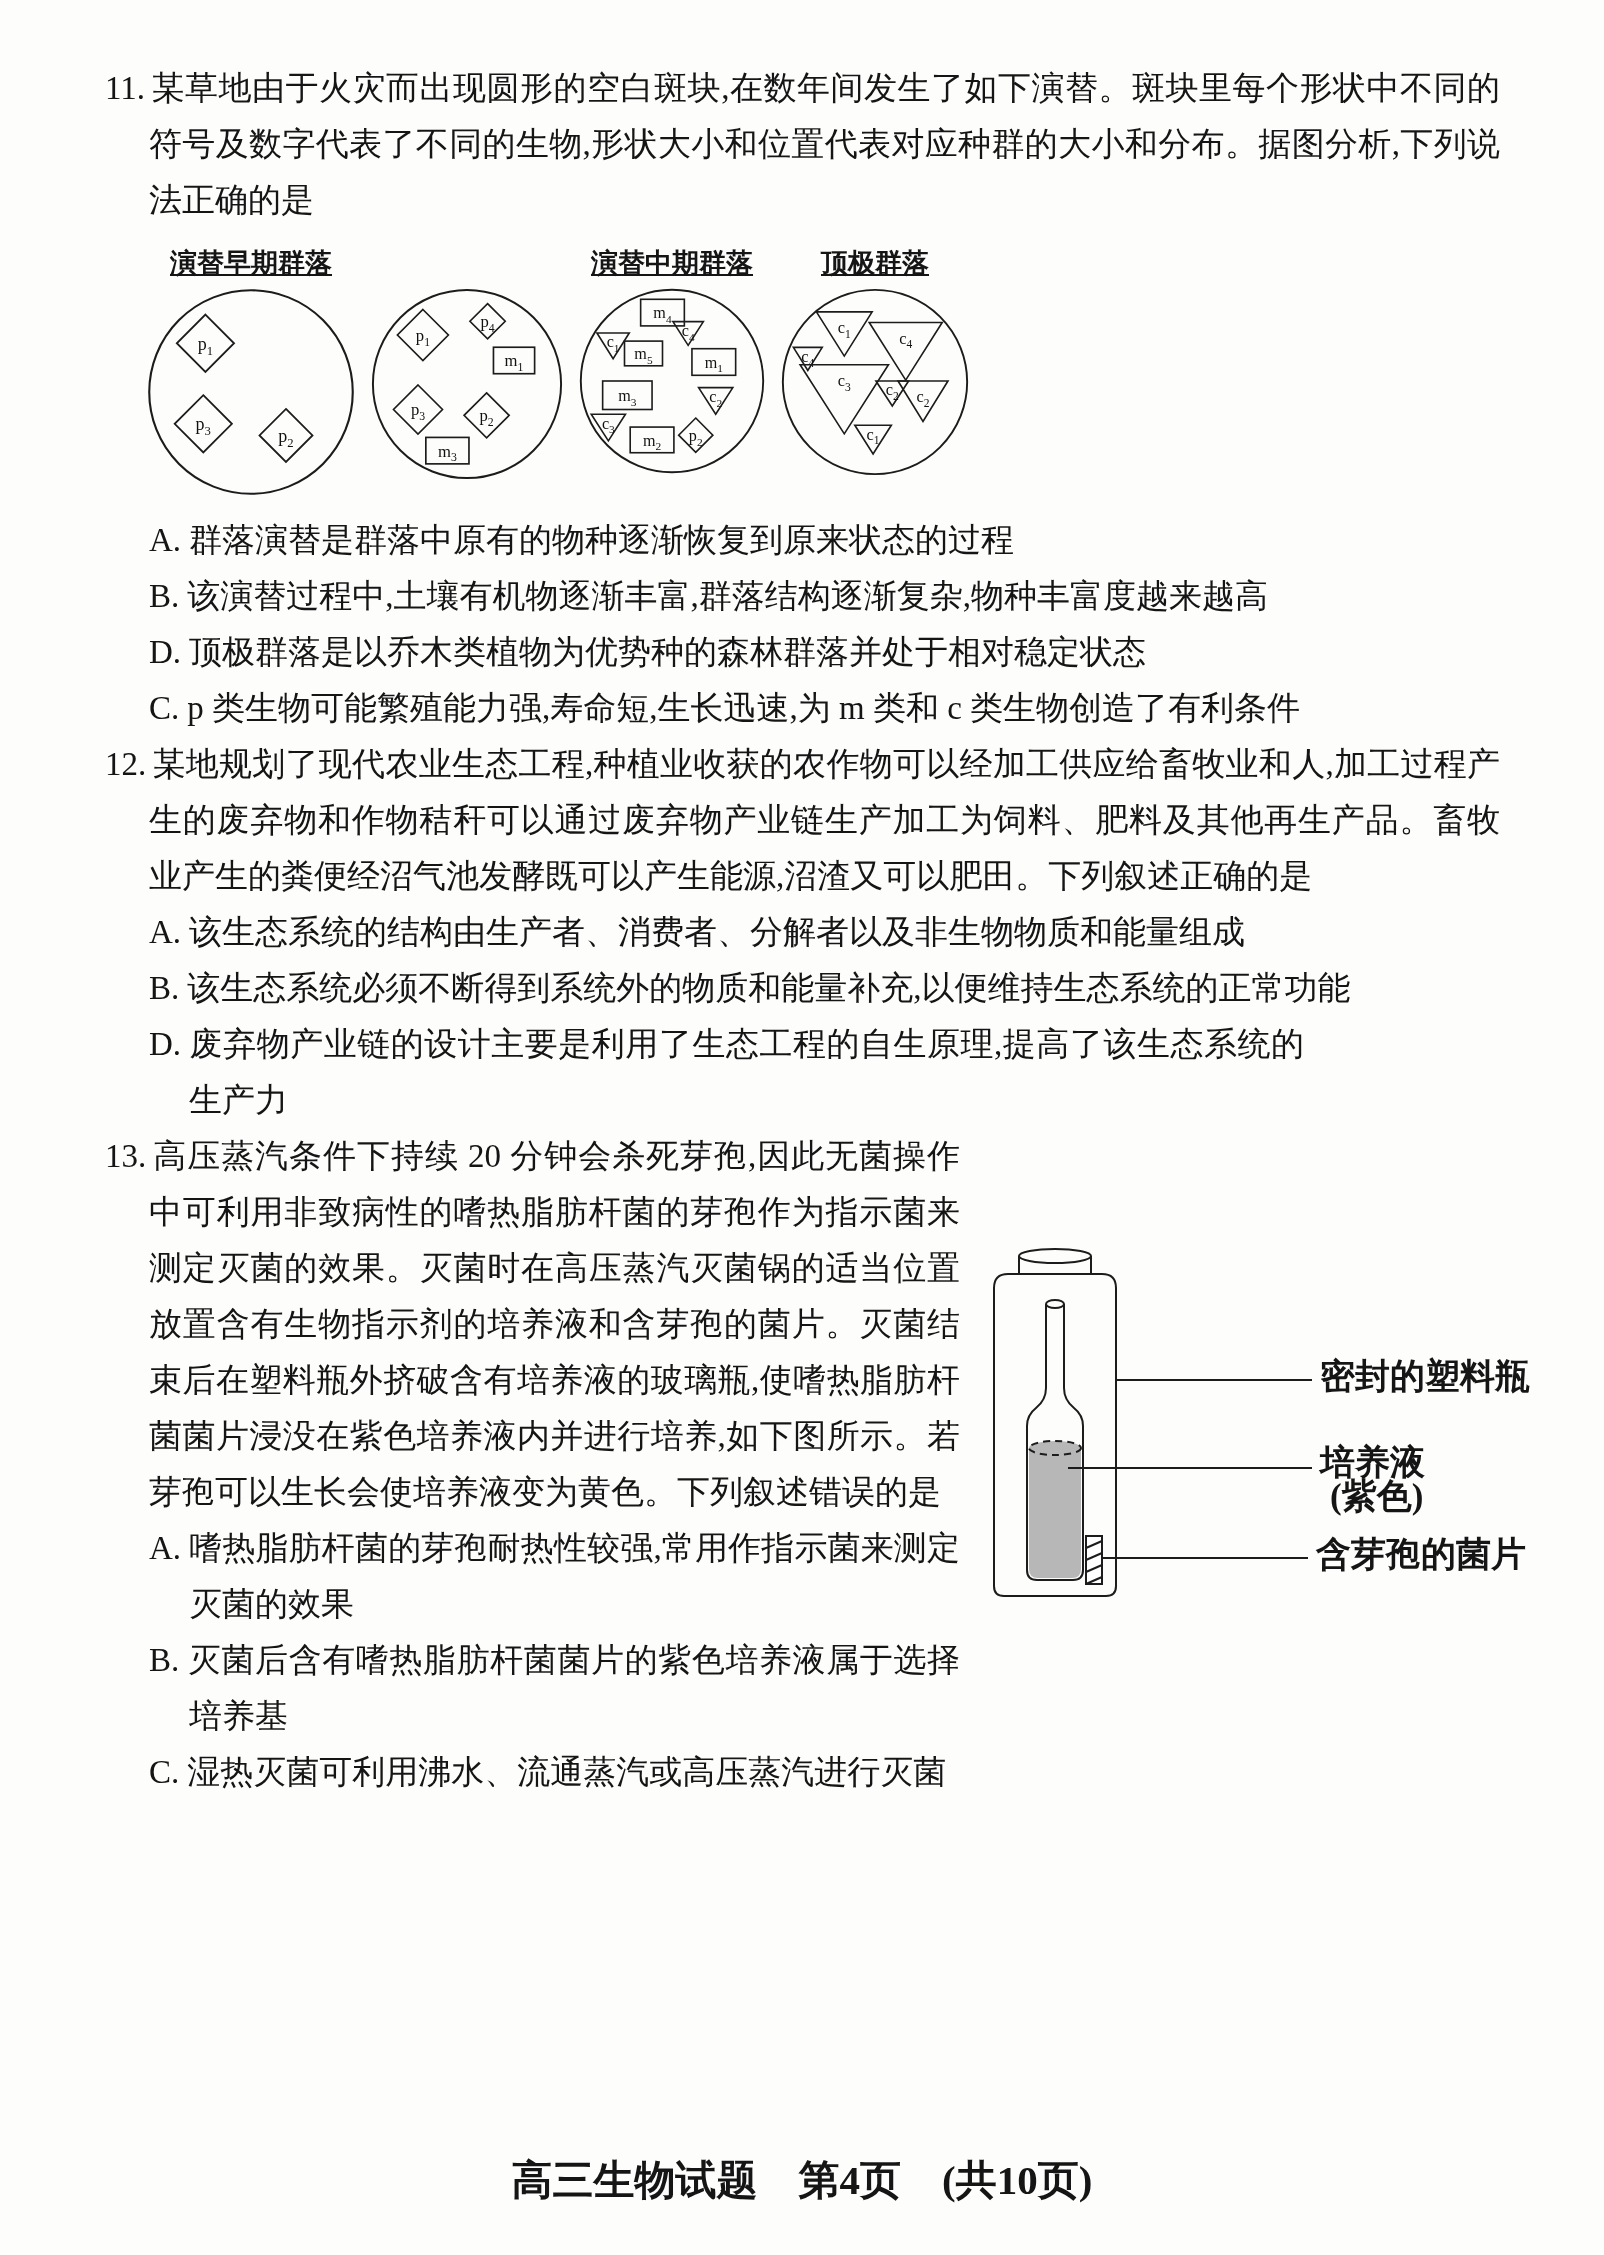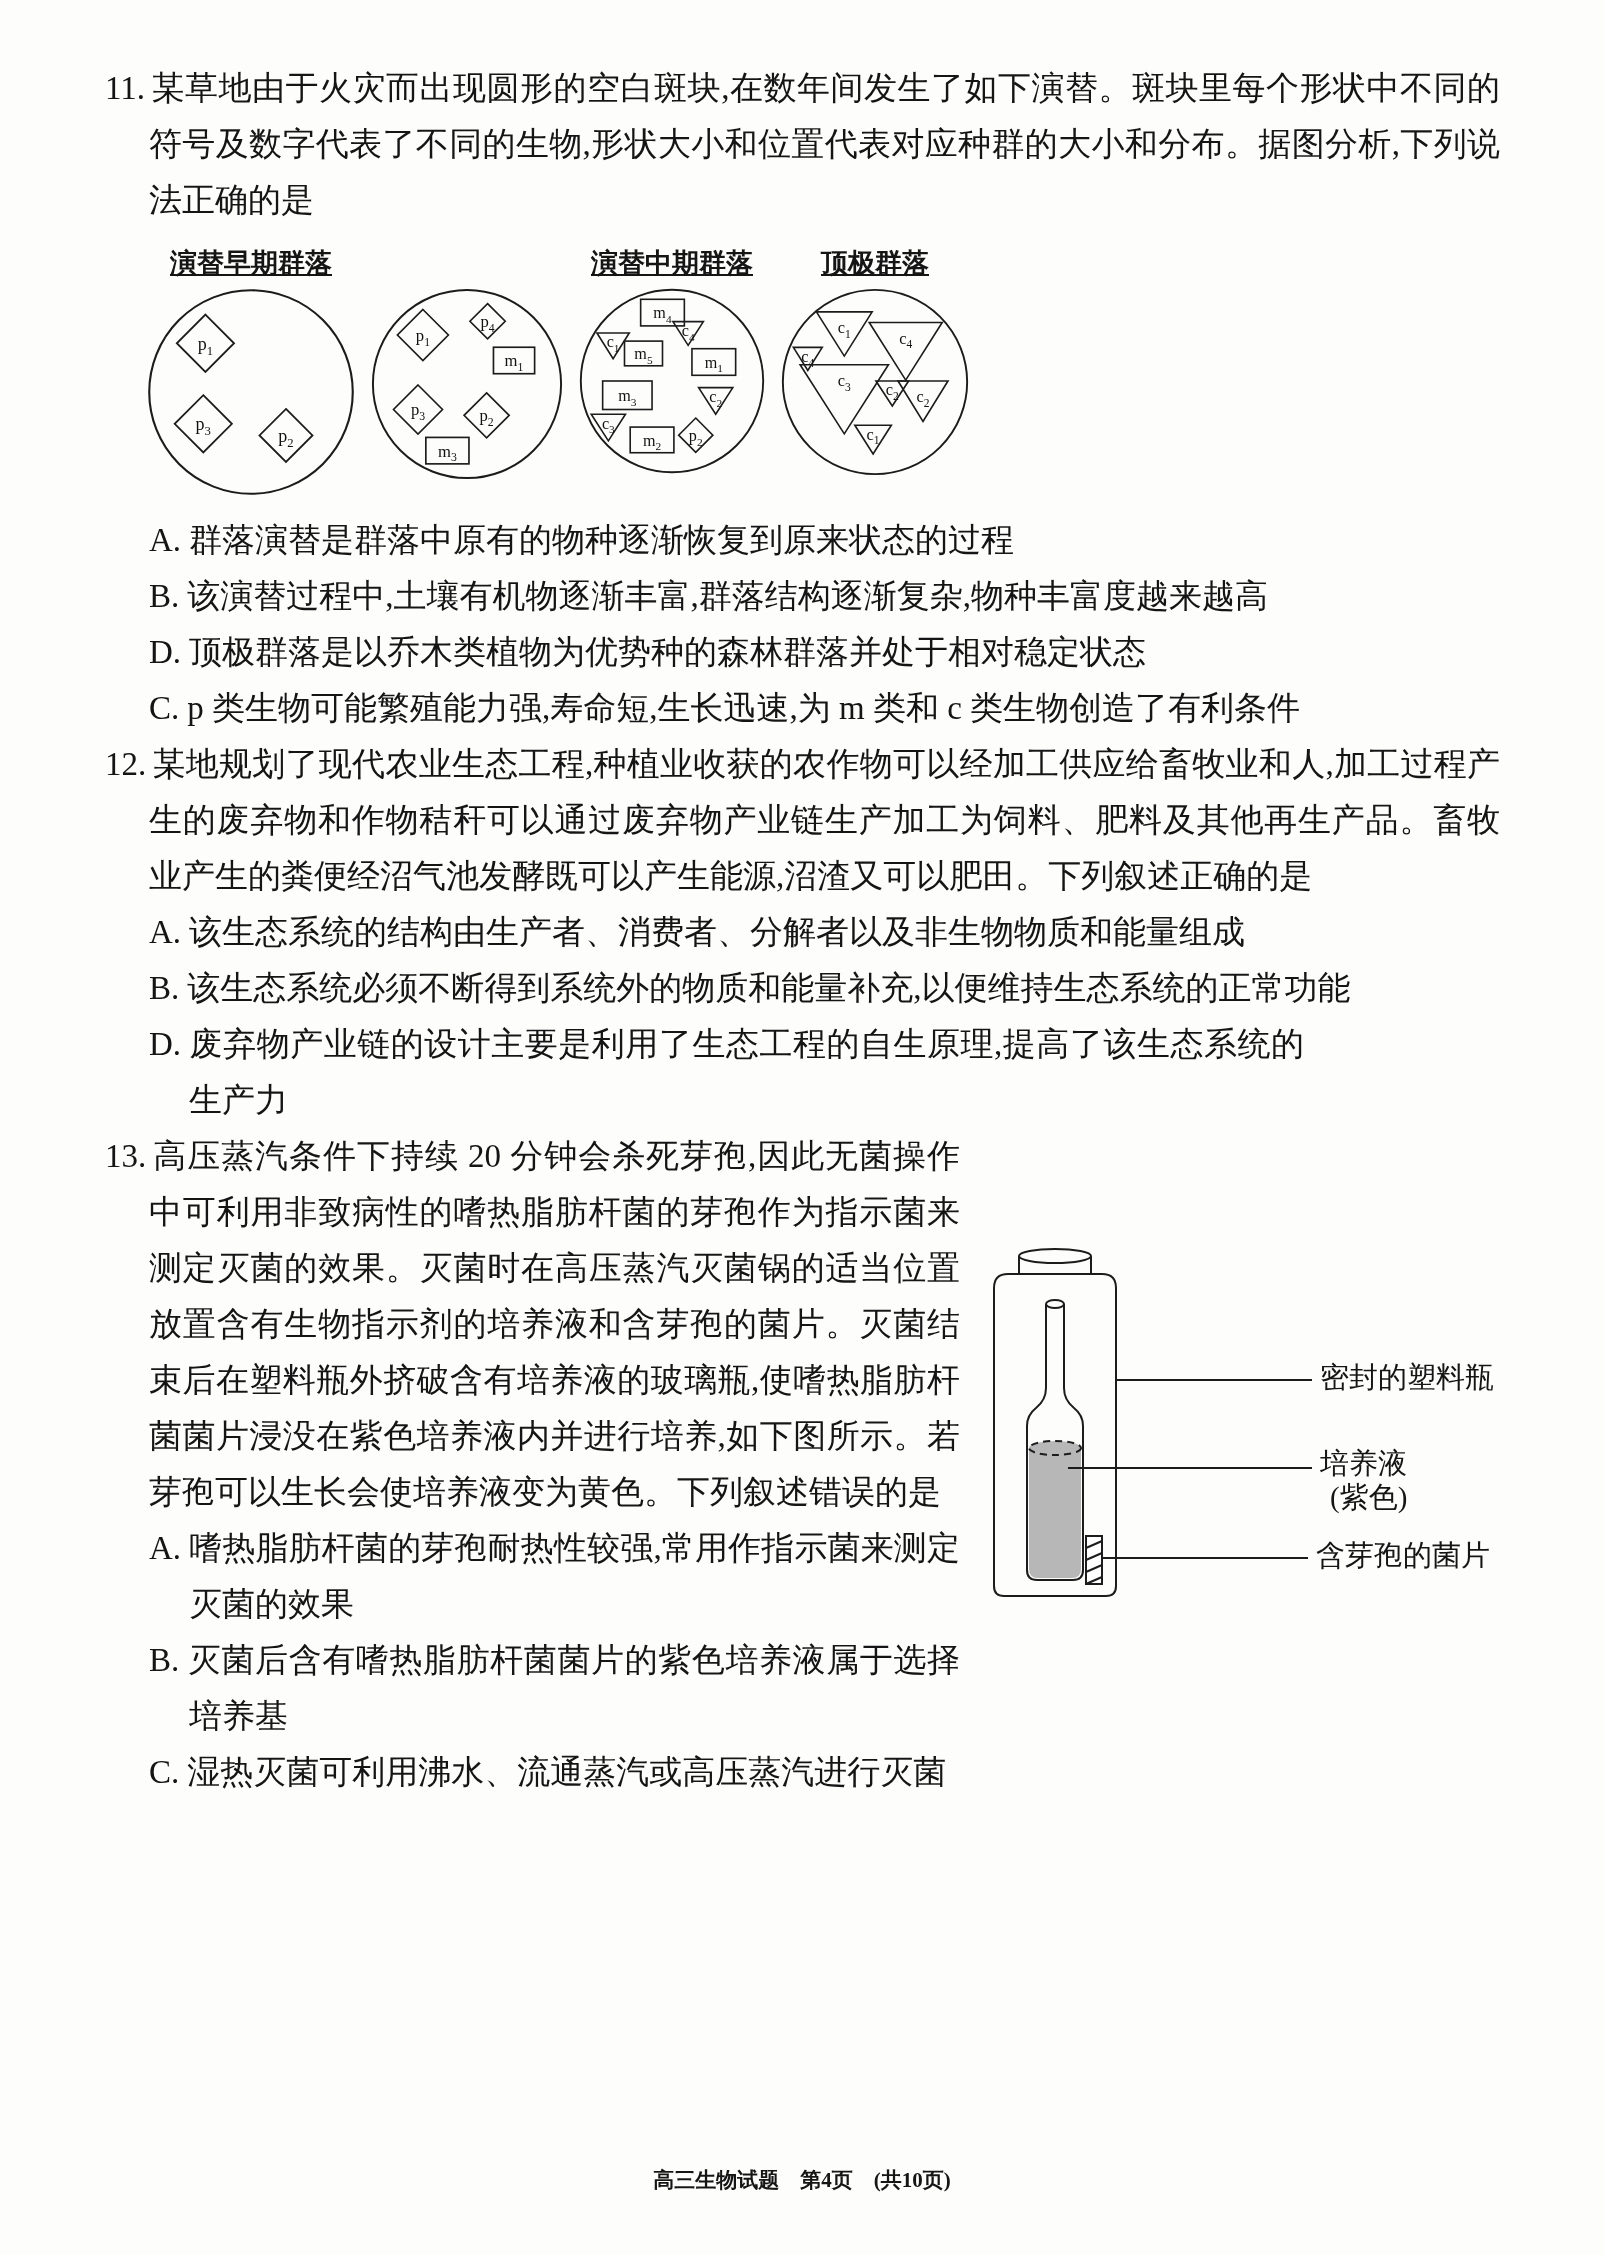--- a/index.html
+++ b/index.html
@@ -43,27 +43,28 @@
   
   .q13-figure {
     float:right;
     width:520px; height:372px;
     margin:112px 0 48px 20px;
     position:relative;
     text-indent:0;
   }
   .fig-label {
     position:absolute;
-    font-size:29px; line-height:34px;
+    font-size:35px; line-height:34px;
     white-space:nowrap;
+    font-weight:bold;
   }
   .footer {
     position:absolute; left:0; right:0; top:2152px;
     text-align:center;
-    font-size:21px; font-weight:bold;
+    font-size:41px; font-weight:bold;
   }
 </style>
 </head>
 <body>
 
 <div class="page">
 
   <section class="question">
     <div class="q-stem"><span class="q-num">11.</span><span>某草地由于火灾而出现圆形的空白斑块,在数年间发生了如下演替。斑块里每个形状中不同的符号及数字代表了不同的生物,形状大小和位置代表对应种群的大小和分布。据图分析,下列说法正确的是</span></div>
 

